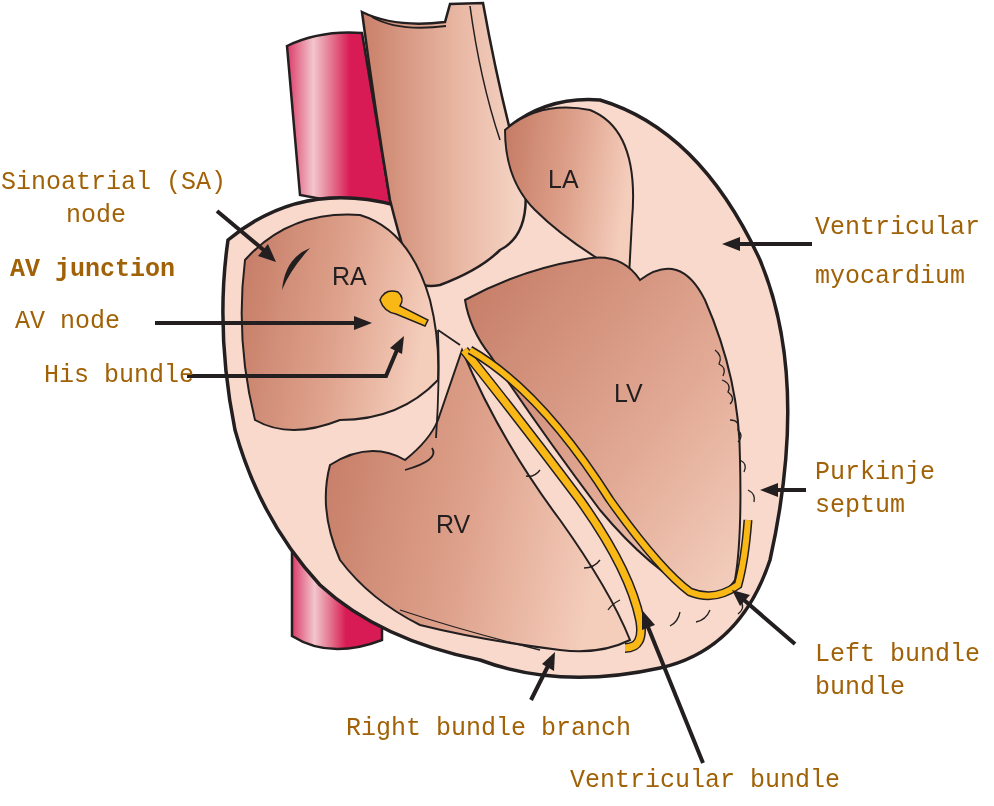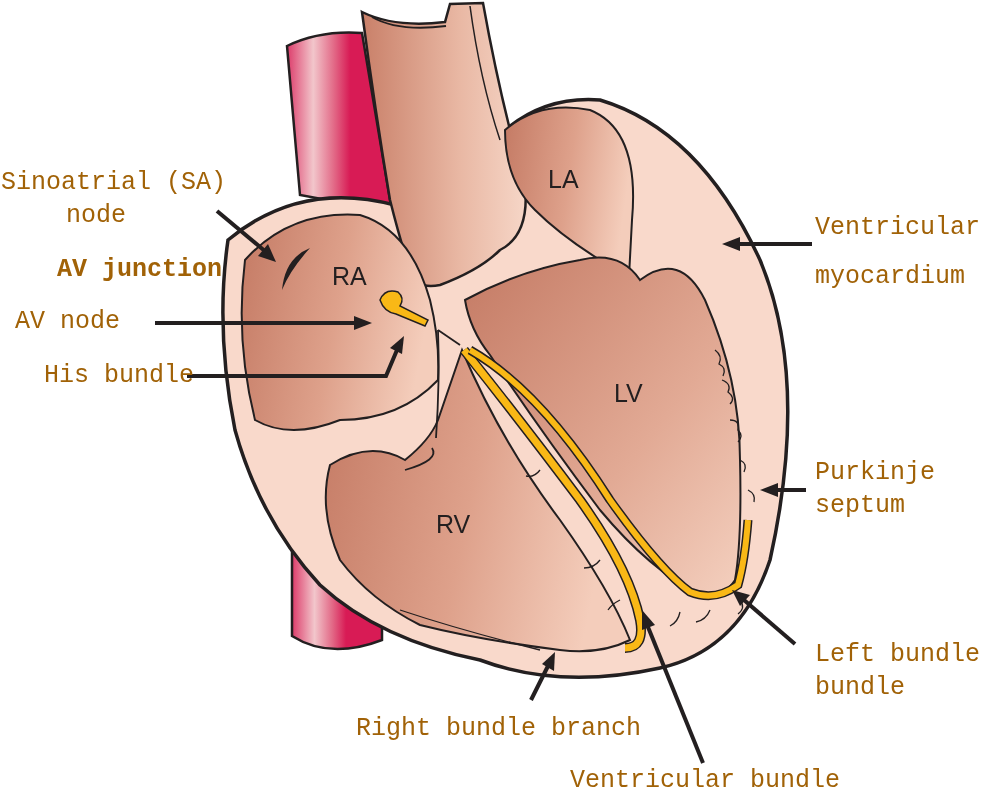--- a/index.html
+++ b/index.html
@@ -1,19 +1,19 @@
 <!DOCTYPE html>
 <html><head>
 <meta charset="utf-8">
 <style>
   html, body { margin:0; padding:0; background:#ffffff; }
   body { width:994px; height:806px; position:relative; overflow:hidden; font-family:"Liberation Sans", sans-serif; }
   #diagram { position:absolute; left:0; top:0; }
   .lbl { position:absolute; font-family:Liberation Mono, monospace; font-size:25px; color:#a16207; line-height:29px; white-space:nowrap; }
-  .lbl.bold { font-weight:bold;margin-left:47px; }
+  .lbl.bold { font-weight:bold; }
   .lbl.right { text-align:right; }
   .chamber { font-family:"Liberation Sans", sans-serif; font-size:25px; fill:#231f20; }
 </style>
 </head>
 <body>
 
 <svg id="diagram" width="994" height="806" viewBox="0 0 994 806">
   <defs>
     <linearGradient id="chGrad" x1="0" y1="0" x2="1" y2="0.2">
       <stop offset="0" stop-color="#c47a64"></stop>
@@ -154,14 +154,14 @@
 <div class="lbl right" style="left:0; top:201px; width:192px;text-align:center;">node</div>
 <div class="lbl bold" style="left:10px; top:255px;">AV junction</div>
 <div class="lbl" style="left:15px; top:307px;">AV node</div>
 <div class="lbl" style="left:8px; top:361px;margin-left:36px;">His bundle</div>
 <div class="lbl" style="left:815px; top:213px;">Ventricular</div>
 <div class="lbl" style="left:815px; top:262px;">myocardium</div>
 <div class="lbl" style="left:815px; top:458px;text-align:center;">Purkinje</div>
 <div class="lbl" style="left:815px; top:491px;">septum</div>
 <div class="lbl" style="left:815px; top:640px;">Left bundle</div>
 <div class="lbl" style="left:815px; top:673px;">bundle</div>
-<div class="lbl" style="left:356px; top:714px;text-align:right;">Right bundle branch</div>
+<div class="lbl" style="left:346px; top:714px;text-align:right;">Right bundle branch</div>
 <div class="lbl" style="left:570px; top:766px;">Ventricular bundle</div>
 
 </body></html>

